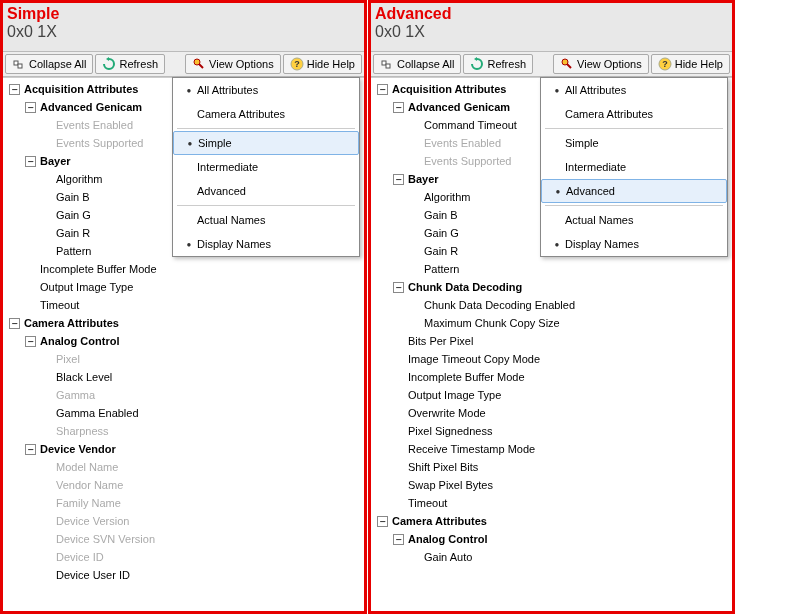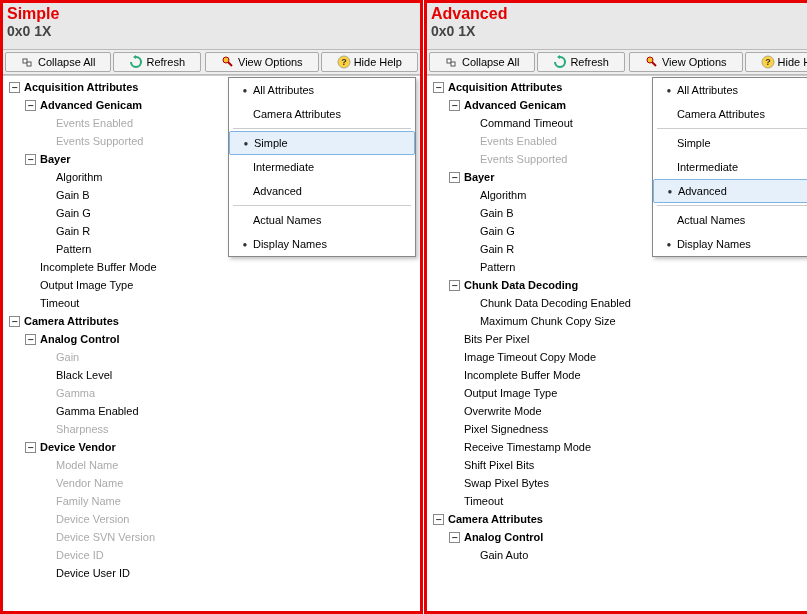--- a/index.html
+++ b/index.html
@@ -2,23 +2,23 @@
 <html><head>
 <meta charset="utf-8">
 <style>
   * { box-sizing: border-box; margin: 0; padding: 0; }
   body { font-family: Tahoma, Arial, sans-serif; font-size: 11px; background: #fff; }
   .container { display: flex; width: 735px; height: 614px; }
   .panel { flex: 1; border: 3px solid #e60000; display: flex; flex-direction: column; background: #e8e8e8; position: relative; }
   .panel + .panel { margin-left: 1px; }
   .header { padding: 2px 4px; background: #e8e8e8; }
   .title { font-size: 16px; font-weight: bold; color: #e60000; }
-  .subtitle { font-size: 14px; color: #444; font-weight: bold; }
+  .subtitle { font-size: 16px; color: #444; }
   .toolbar { display: flex; gap: 2px; margin-top: 8px; padding: 2px; background: #eee; border-top: 1px solid #bbb; border-bottom: 1px solid #bbb; }
-  .tbtn { display: flex; align-items: center; gap: 3px; padding: 2px 15px; font-size: 11px; background: #f4f4f4; border: 1px solid #aaa; border-radius: 2px; cursor: pointer; white-space: nowrap; }
+  .tbtn { display: flex; align-items: center; gap: 3px; padding: 2px 6px; font-size: 11px; background: #f4f4f4; border: 1px solid #aaa; border-radius: 2px; cursor: pointer; white-space: nowrap; }
   .tbtn .ic { width: 14px; height: 14px; display: inline-flex; align-items: center; justify-content: center; font-size: 11px; }
   .spacer { flex: 1; }
   .tree-wrap { flex: 1; overflow: hidden; background: #fff; border-top: 1px solid #ccc; }
   .tree { padding: 2px 0; }
   .row { display: flex; align-items: center; height: 18px; line-height: 18px; white-space: nowrap; }
   .toggle { width: 11px; height: 11px; border: 1px solid #888; display: inline-flex; align-items: center; justify-content: center; font-size: 10px; margin-right: 4px; background: #fff; cursor: pointer; line-height: 9px; font-family: monospace; }
   .toggle.blank { border: none; background: transparent; }
   .lbl { color: #000; }
   .bold { font-weight: bold; }
   .dis { color: #aaa; }
@@ -138,21 +138,21 @@
           <div class="row d0">
             <span class="toggle">−</span>
             <span class="bold lbl">Camera Attributes</span>
           </div>
           <div class="row d1">
             <span class="toggle">−</span>
             <span class="bold lbl">Analog Control</span>
           </div>
           <div class="row d2">
             <span class="toggle blank"></span>
-            <span class="dis lbl">Gain</span>
+            <span class="dis lbl">Pixel</span>
           </div>
           <div class="row d2">
             <span class="toggle blank"></span>
             <span class="lbl">Black Level</span>
           </div>
           <div class="row d2">
             <span class="toggle blank"></span>
             <span class="dis lbl">Gamma</span>
           </div>
           <div class="row d2">

